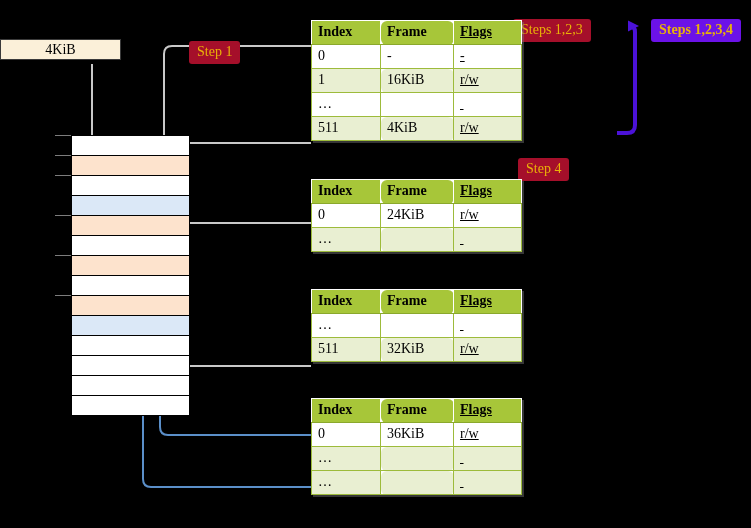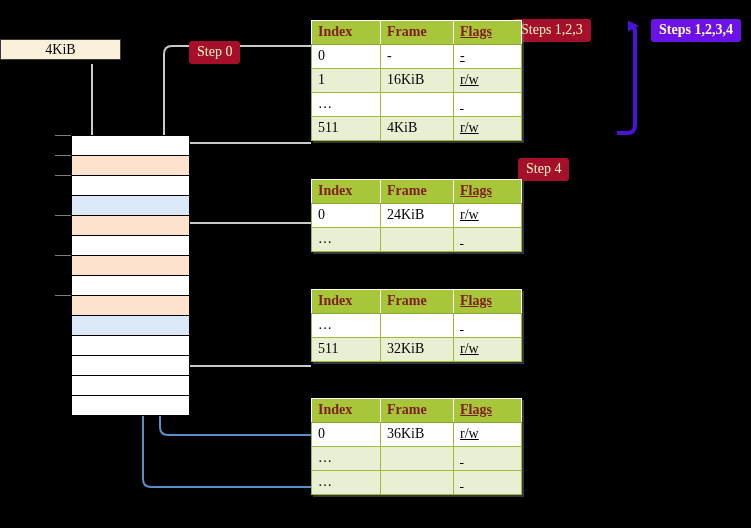--- a/index.html
+++ b/index.html
@@ -11,21 +11,21 @@
   .stage{position:absolute;left:0;top:0;width:751px;height:528px;}
 
   
   .badge{
     position:absolute;
     font-family:"Liberation Serif", serif;
     font-size:14px;
     line-height:1;
     padding:4px 8px 5px 8px;
     border-radius:3px;
-    color:#fef9c3;
+    color:#eab308;
     white-space:nowrap;
     text-align:center;
   }
   .badge.crimson{background:#a50f2a;}
   .badge.violet{background:#6b12e8;font-weight:bold;}
 
   
   .kib-box{
     position:absolute;
     background:#fbf0d9;
@@ -49,40 +49,40 @@
   
   .ptable{
     position:absolute;
     border-collapse:collapse;
     background:#ffffff;
     box-shadow:2px 2px 0 rgba(120,120,120,.45);
     table-layout:fixed;
   }
   .ptable th{
     background:#a7c639;
-    color:#7f1d1d;
+    color:#000000;
     font-weight:bold;
     font-size:14px;
     text-align:left;
     padding:3px 6px 4px 6px;
     border:1px solid #ffffff;
     border-bottom:1px solid #8aa82c;
   }
   .ptable td{
     font-size:14px;
     padding:3px 6px 4px 6px;
     border:1px solid #9dbb3b;
     background:#ffffff;
     height:14px;
     vertical-align:middle;
   }
   .ptable tr.alt td{background:#e9efd2;}
   .ptable td.hl{background:#fbf58a;}
   .col-index{width:56px;}
-  .col-frame{width:60px;}
+  .col-frame{width:60px;border-radius:6px;}
   .col-flags{width:55px;text-decoration:underline;}
 
   
   svg.wires{position:absolute;left:0;top:0;width:751px;height:528px;overflow:visible;}
 </style>
 </head>
 <body>
 
 <div class="stage">
 
@@ -134,21 +134,21 @@
       <div class="memrow" style="top: 140px; width: 119px; height: 21px; background: rgb(255, 255, 255);"></div>
       <div class="memrow" style="top: 160px; width: 119px; height: 21px; background: rgb(253, 227, 205);"></div>
       <div class="memrow" style="top: 180px; width: 119px; height: 21px; background: rgb(219, 232, 247);"></div>
       <div class="memrow" style="top: 200px; width: 119px; height: 21px; background: rgb(255, 255, 255);"></div>
       <div class="memrow" style="top: 220px; width: 119px; height: 21px; background: rgb(255, 255, 255);"></div>
       <div class="memrow" style="top: 240px; width: 119px; height: 21px; background: rgb(255, 255, 255);"></div>
       <div class="memrow" style="top: 260px; width: 119px; height: 21px; background: rgb(255, 255, 255);"></div>
     </div>
 
   <div class="badge crimson" style="left:189px;top:41px;">
-    <span>Step 0</span>
+    <span>Step 1</span>
   </div>
   <div class="badge crimson" style="left:513px;top:19px;">
     <span>Steps 1,2,3</span>
   </div>
   <div class="badge violet" style="left:651px;top:19px;">
     <span>Steps 1,2,3,4</span>
   </div>
   <div class="badge crimson" style="left:518px;top:158px;">
     <span>Step 4</span>
   </div>

